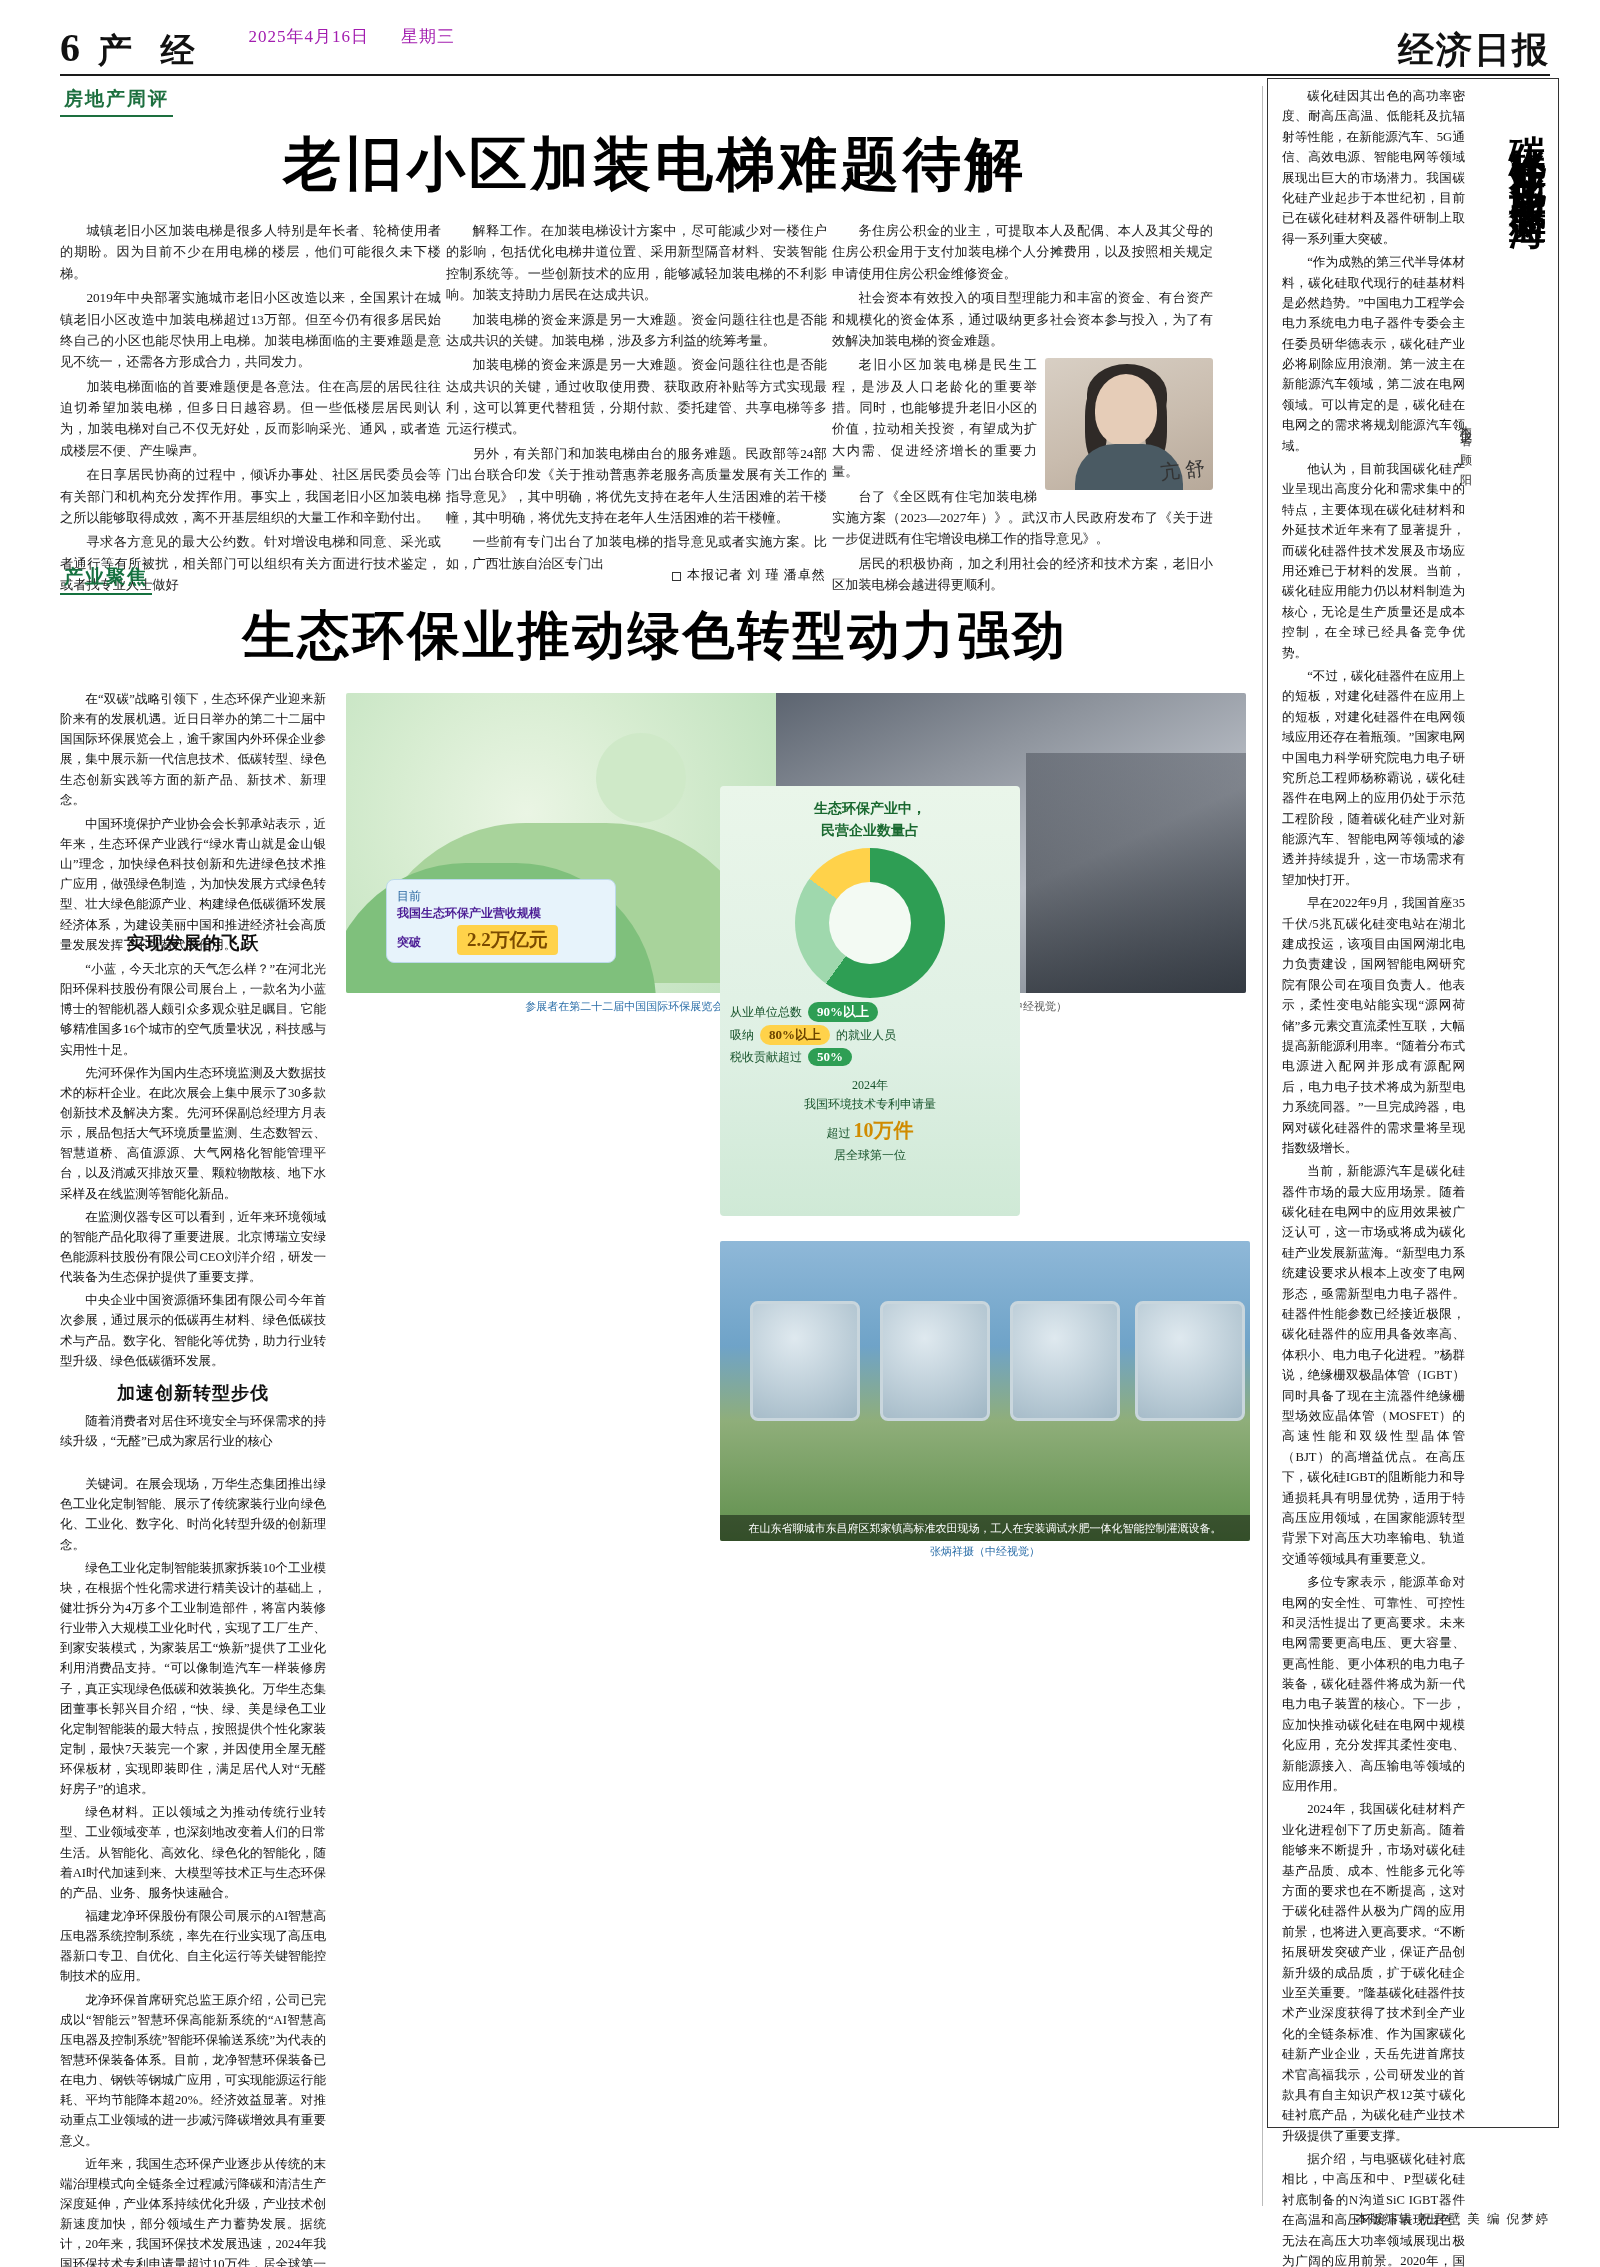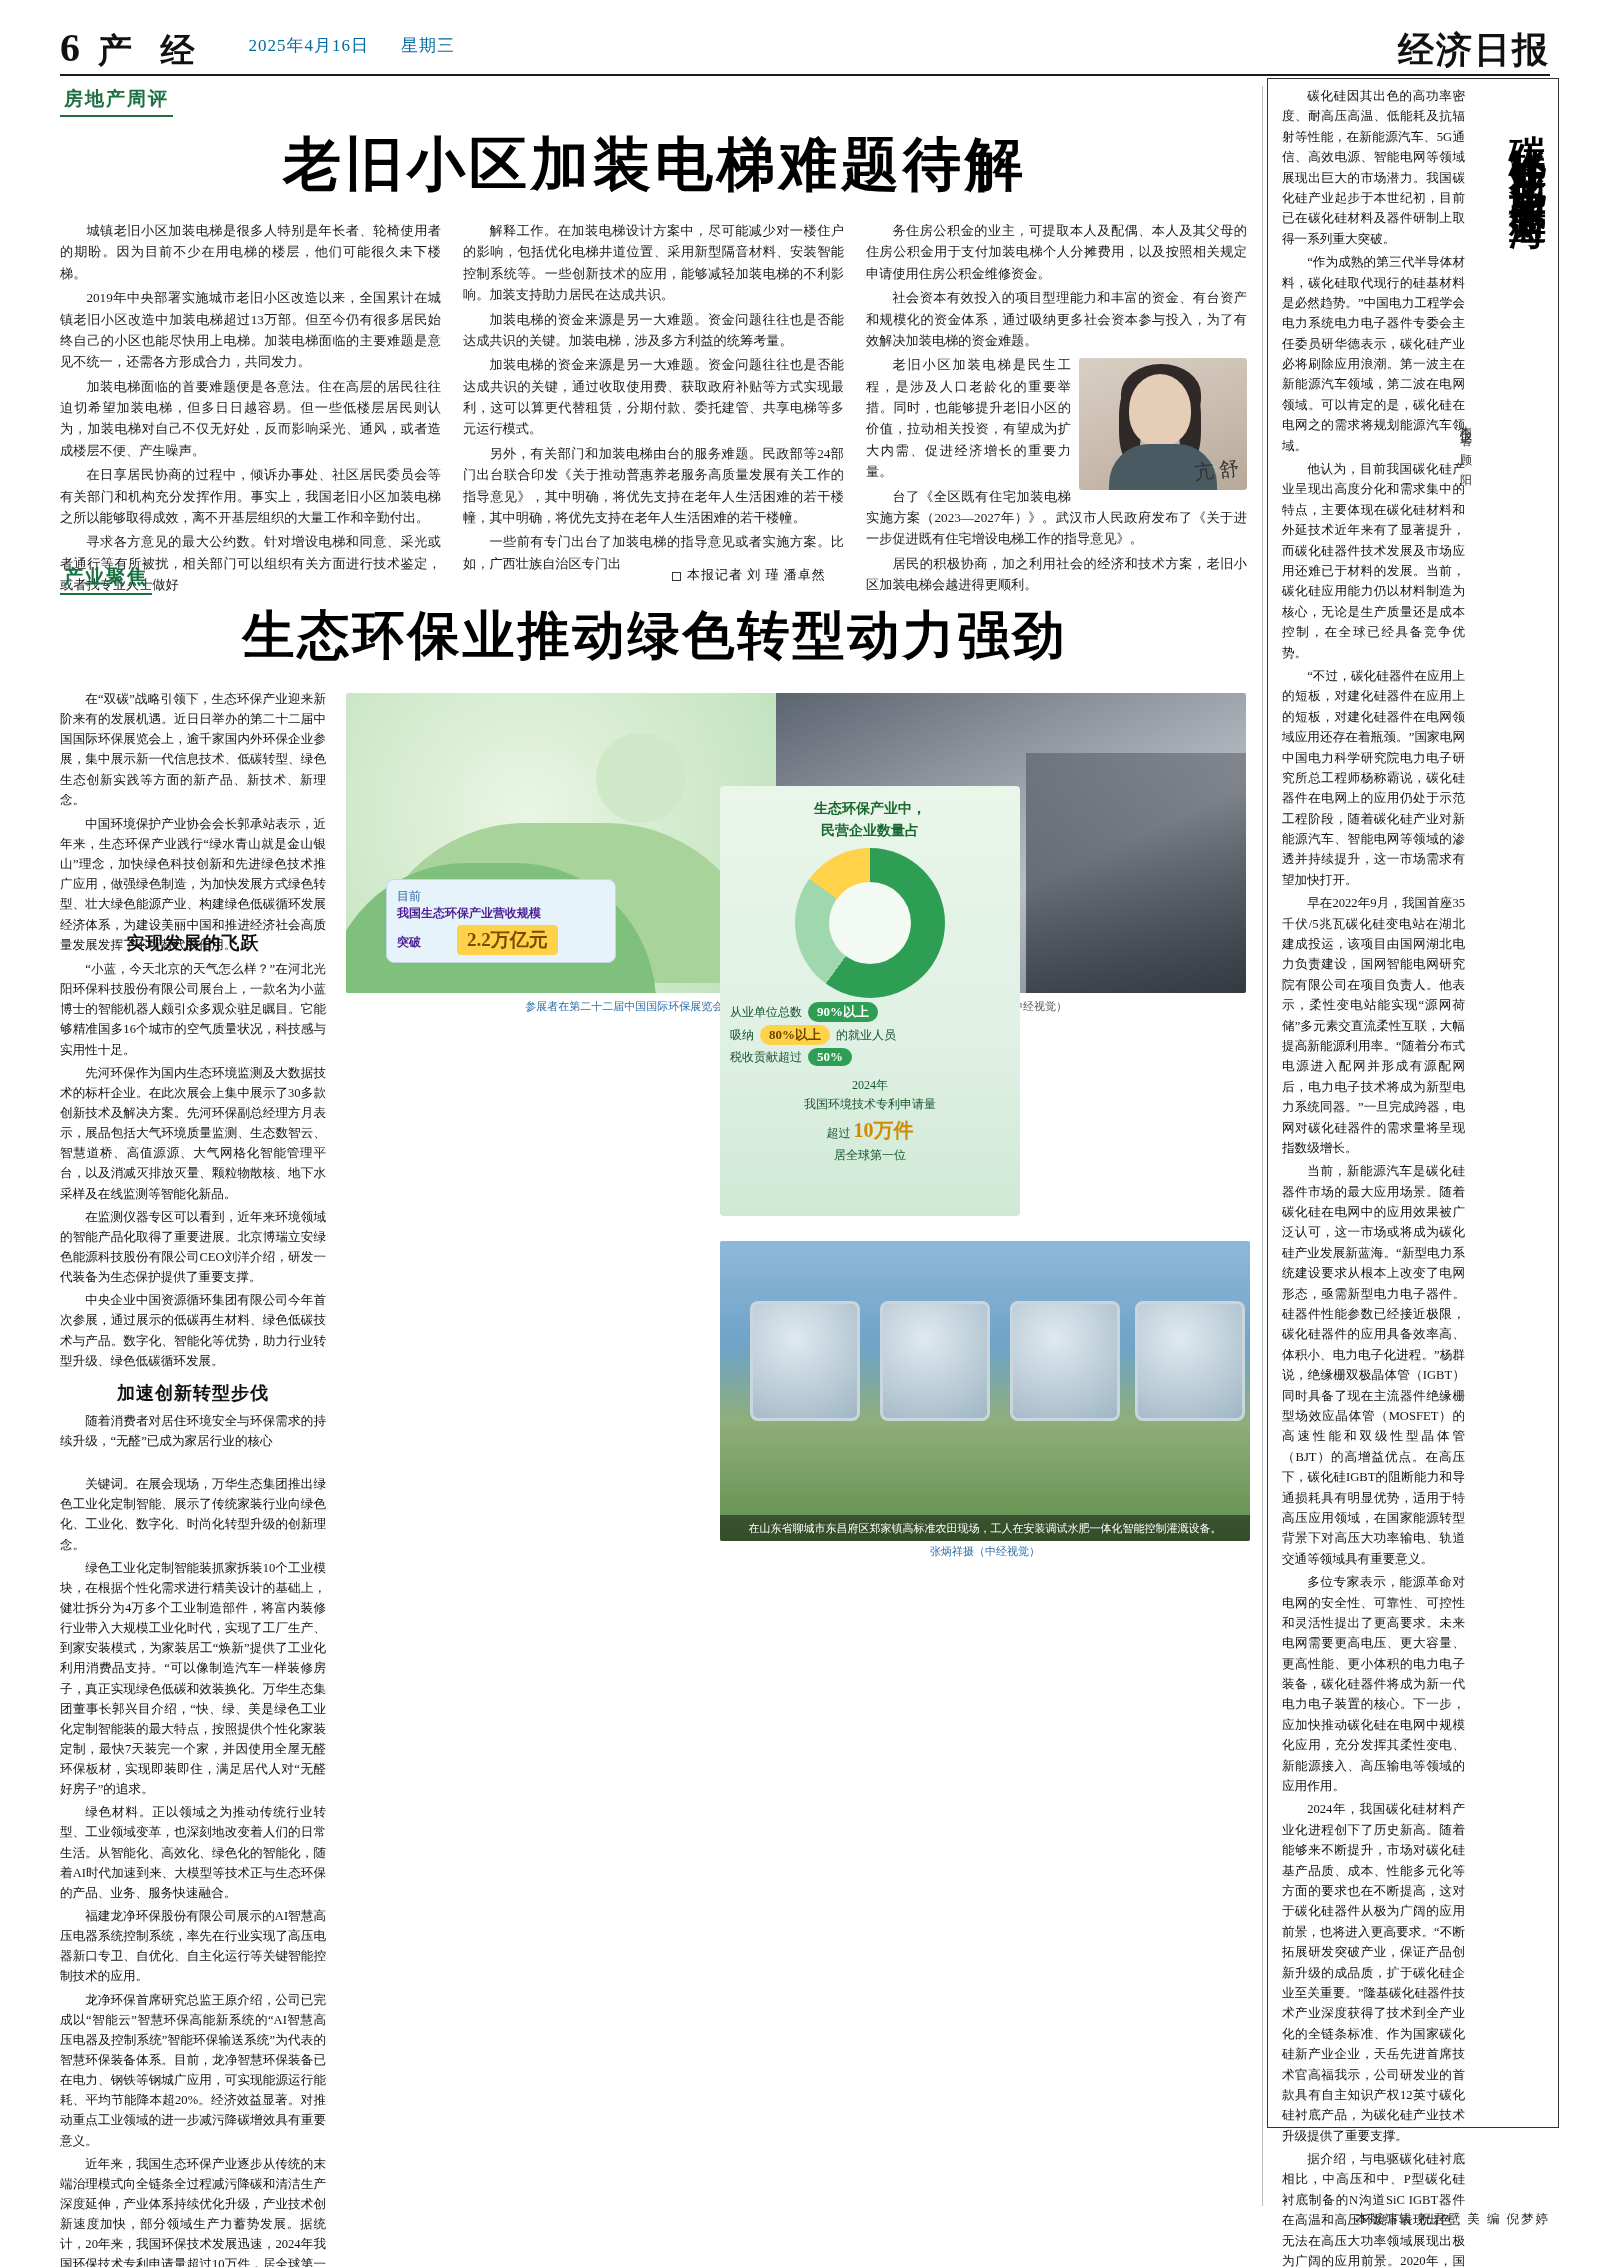--- a/index.html
+++ b/index.html
@@ -16,21 +16,21 @@
 
   
   .masthead {
     position:absolute; left:60px; top:18px; width:1490px; height:58px;
     display:flex; align-items:flex-end; gap:18px;
     border-bottom:2px solid #1a1a1a;
     padding-bottom:6px;
   }
   .page-num { font-size:40px; font-weight:bold; color:#111; line-height:1; font-family:"Liberation Serif",serif;}
   .section-name { font-size:34px; font-weight:bold; letter-spacing:10px; color:#111; line-height:1; }
-  .date-line { font-size:17px; color:#0369a1; margin-left:26px; margin-bottom:11px; letter-spacing:1px;}
+  .date-line { font-size:17px; color:#a21caf; margin-left:26px; margin-bottom:20px; letter-spacing:1px;}
   .paper-name {
     margin-left:auto; font-size:36px; font-weight:bold; letter-spacing:2px;
     color:#111; line-height:1; margin-bottom:0px;
     font-family:"Liberation Serif", serif;
   }
 
   
   .body-area { position:absolute; left:60px; top:86px; width:1490px; height:2160px; }
 
   
@@ -51,21 +51,21 @@
     margin:14px 0 16px 0; color:#000;
     font-family:"Liberation Serif", serif;
   }
   .headline2 {
     font-size:52px; font-weight:bold; letter-spacing:3px; text-align:center;
     margin:10px 0 18px 0; color:#000;
   }
 
   
   .story1 { position:absolute; left:0; top:26px; width:1190px; }
-  .cols3 { display:flex; gap:22px; }
+  .cols3 { display:flex; gap:5px; }
   .col { width:381px; }
   .col p {
     font-size:13.2px; line-height:1.62; text-align:justify; margin:0 0 3px 0;
     text-indent:2em; color:#1a1a1a;
   }
   .byline { text-align:right; font-size:13px; margin-top:8px; letter-spacing:1px;}
   .byline .box { display:inline-block; width:9px;height:9px;border:1px solid #333; margin-right:6px; vertical-align:middle;}
 
   .portrait {
     float:right; width:168px; height:132px; margin:4px 0 4px 8px;

